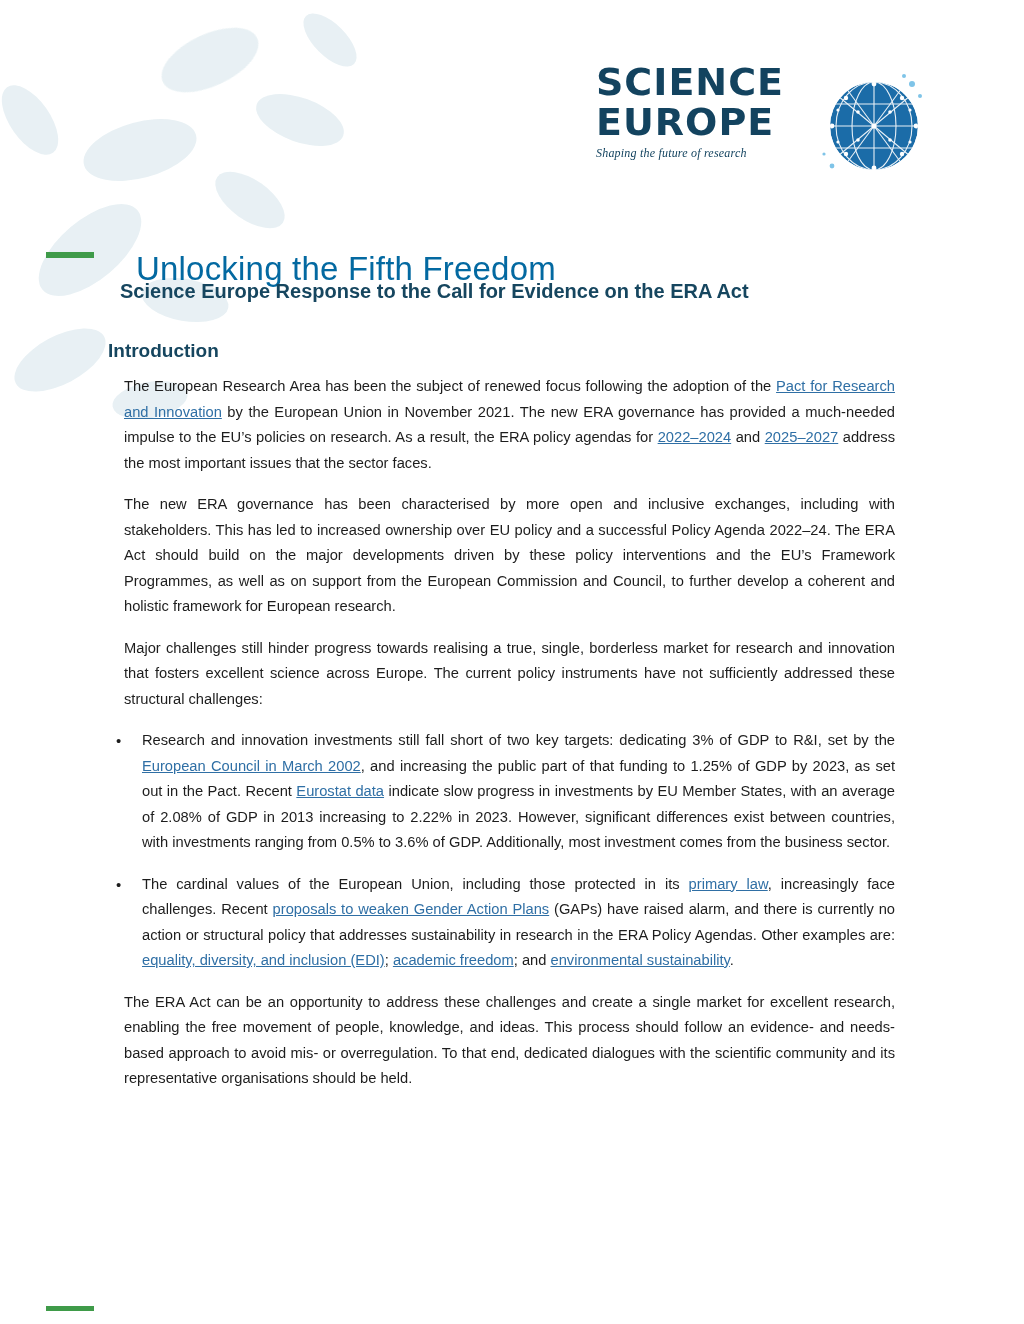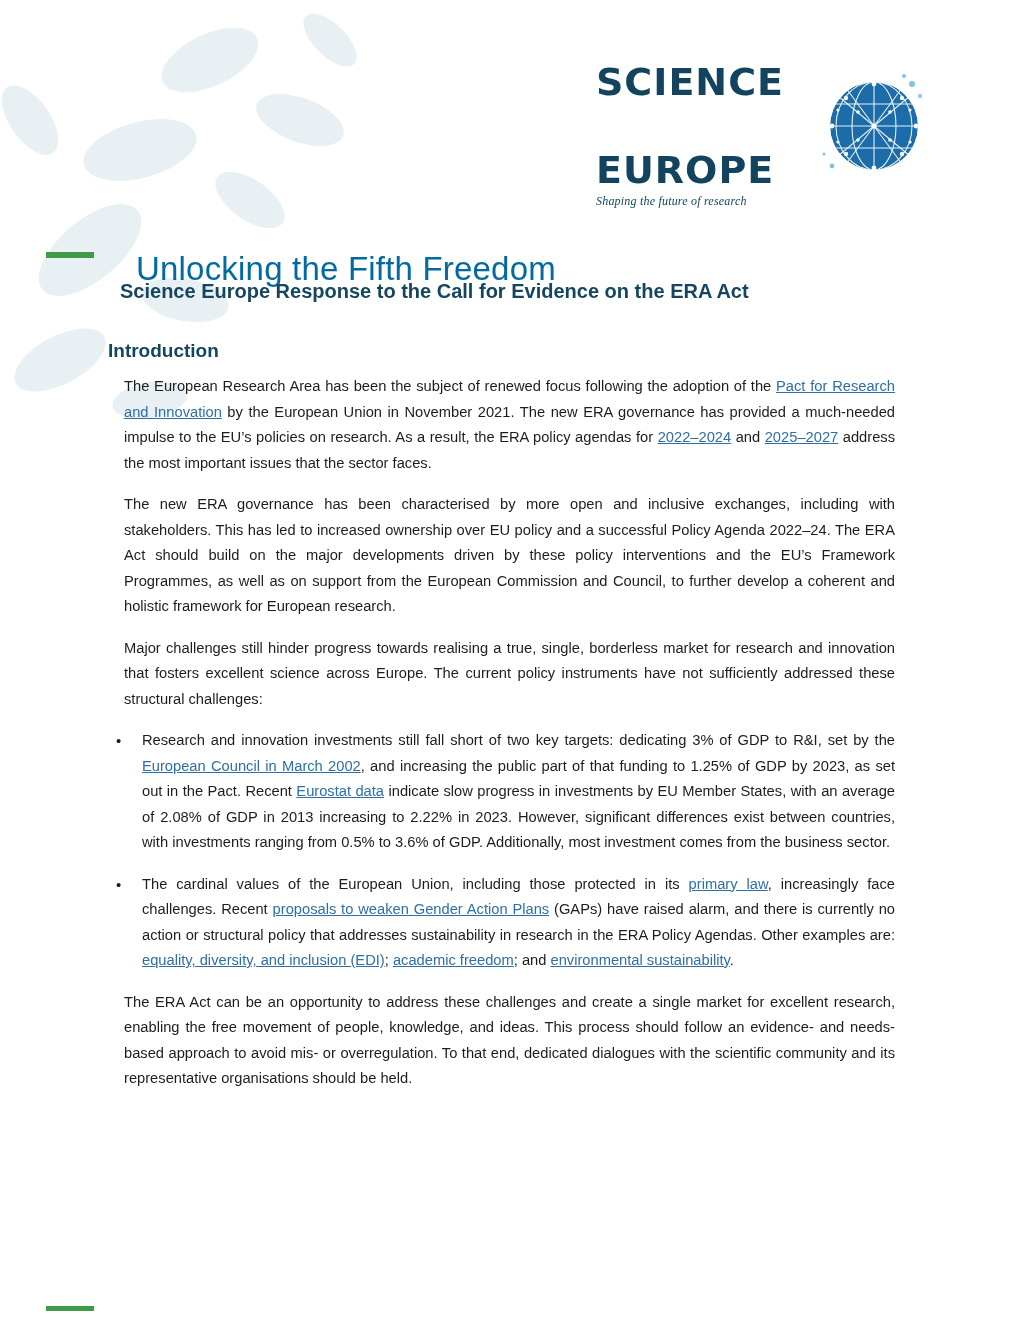--- a/index.html
+++ b/index.html
@@ -49,21 +49,20 @@
     color: #13435f;
     line-height: 40px;
   }
   .logo-europe {
     font-family: "DejaVu Sans", sans-serif;
     font-size: 38px;
     font-weight: bold;
     letter-spacing: 1px;
     color: #13435f;
     line-height: 40px;
-    margin-top: 48px;
   }
   .logo-tagline {
     font-family: "Liberation Serif", serif;
     font-size: 12px;
     font-style: italic;
     color: #13435f;
     margin-top: 4px;
     letter-spacing: 0.2px;
   }
   .logo-globe {

